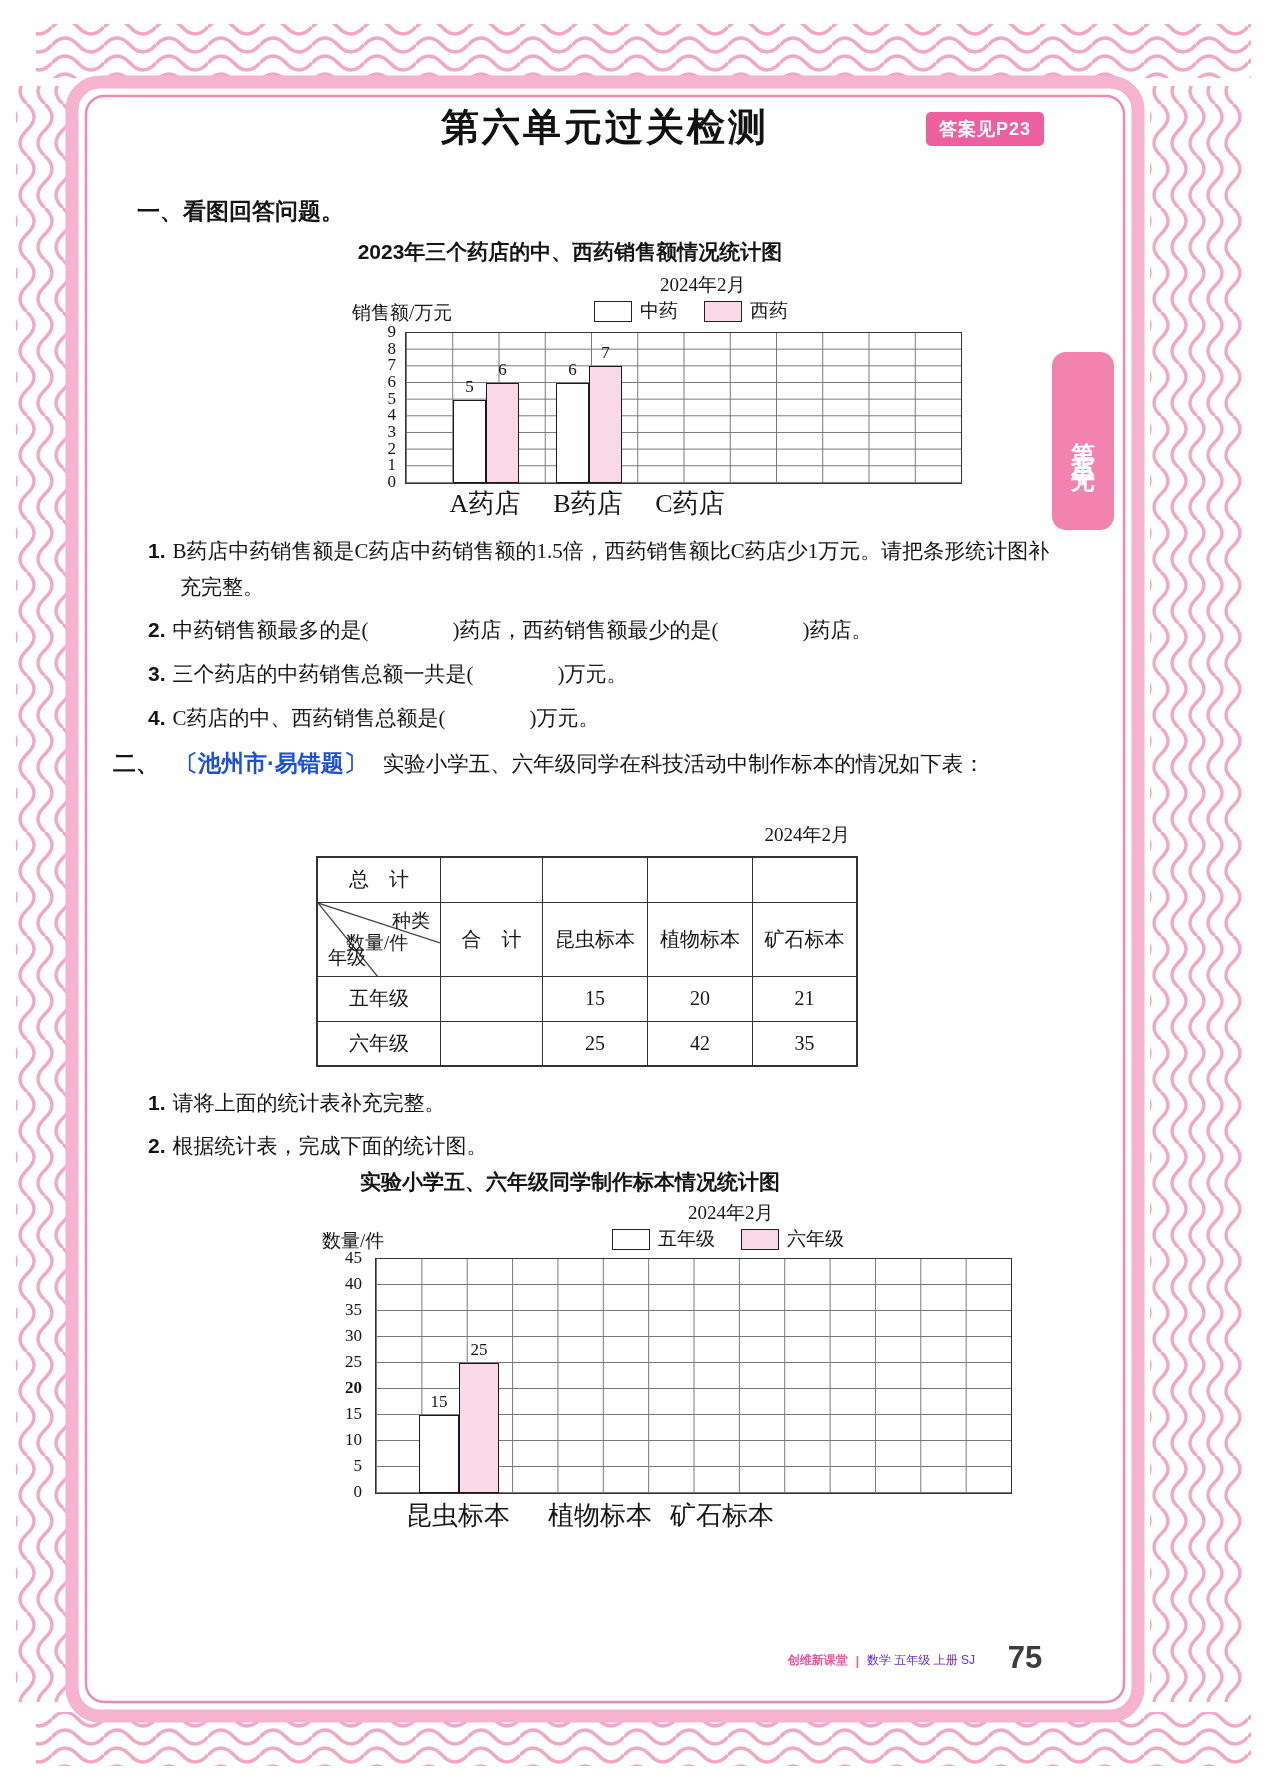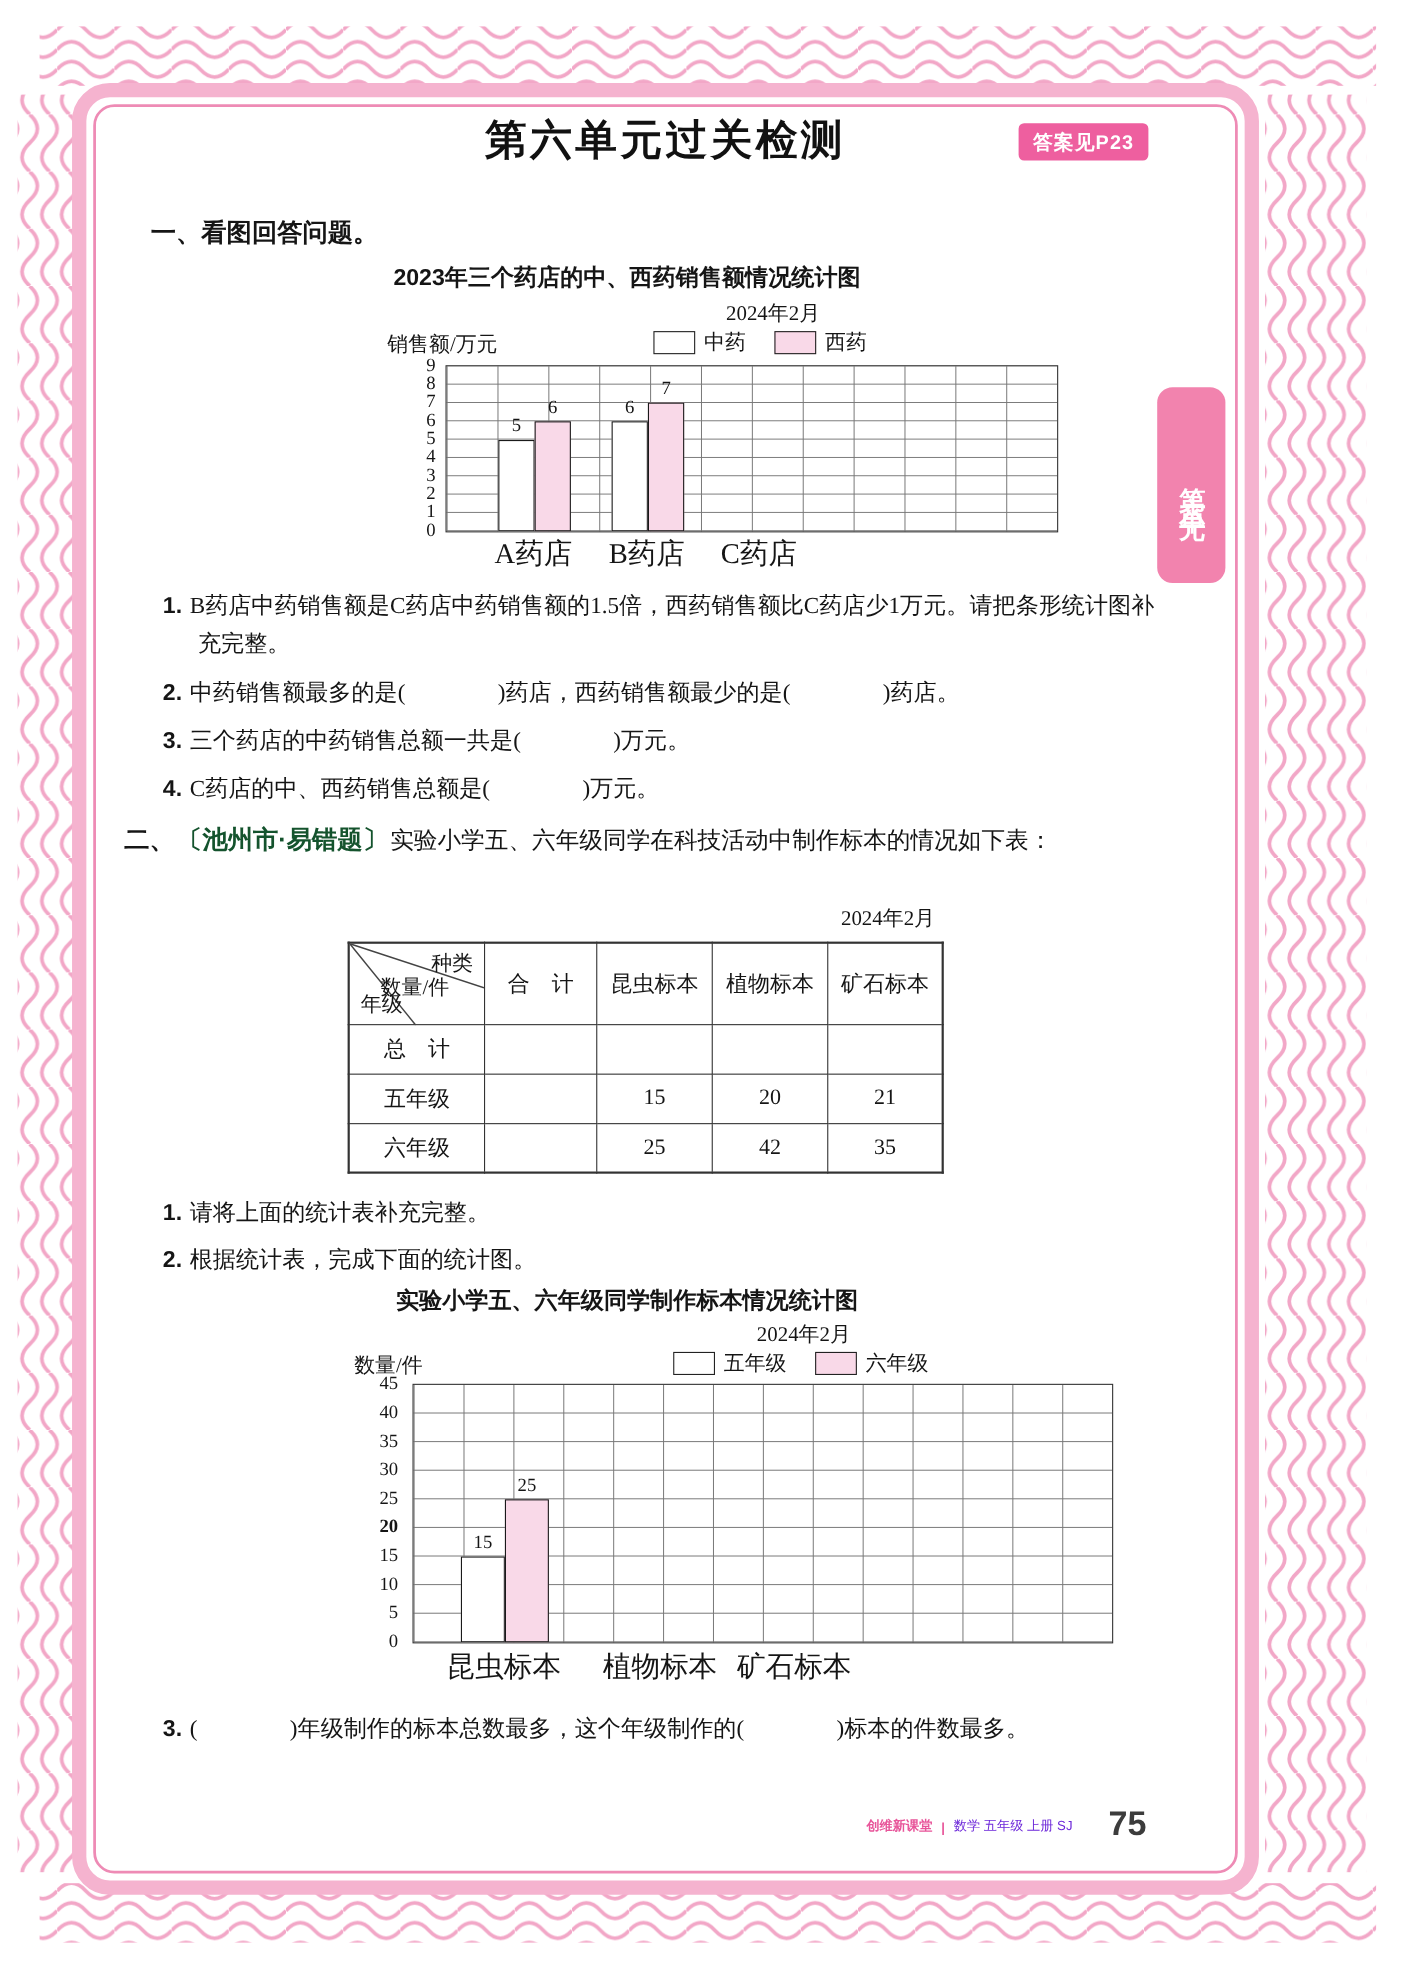--- a/index.html
+++ b/index.html
@@ -15,21 +15,21 @@
   .page-title{position:absolute;left:180px;top:102px;width:850px;text-align:center;
     font:bold 38px "Liberation Sans","DejaVu Sans",sans-serif;letter-spacing:3px;color:#111;}
   .answer-badge{position:absolute;left:926px;top:112px;background:#ee5f9f;color:#fff;
     font:bold 18px "Liberation Sans",sans-serif;padding:5px 13px;border-radius:5px;letter-spacing:1px;}
   .side-tab{position:absolute;left:1052px;top:352px;width:62px;height:178px;background:#f283ae;
     border-radius:14px;color:#fff;display:flex;align-items:center;justify-content:center;
     writing-mode:vertical-rl;text-orientation:upright;
     font:bold 24px "Liberation Sans",sans-serif;letter-spacing:9px;z-index:3;}
 
   .section-heading{position:absolute;font:bold 23px "Liberation Sans","DejaVu Sans",sans-serif;white-space:nowrap;}
-  .s2-tag{color:#14532d;margin:0 2px;}
+  .s2-tag{color:#1d4ed8;margin:0 16px;}
   .s2-rest{font-family:"Liberation Serif","DejaVu Serif",serif;font-weight:normal;font-size:21.5px;}
 
   .question{position:absolute;left:148px;width:870px;font-size:21px;line-height:35px;
     padding-left:32px;text-indent:-32px;}
   .qnum{font-family:"Liberation Sans",sans-serif;font-weight:bold;margin-right:7px;}
   .qdirective{font-family:"Liberation Sans","DejaVu Sans",sans-serif;}
 
   .chart-root{position:absolute;inset:0;pointer-events:none;}
   .chart-title{position:absolute;text-align:center;font-size:21px;}
   .chart-date{position:absolute;font-size:19px;}
@@ -150,43 +150,43 @@
     </div>
 
     <div class="section-heading" style="left:113px;top:748px;">
       <span>二、</span><span class="s2-tag">〔池州市·易错题〕</span><span class="s2-rest">实验小学五、六年级同学在科技活动中制作标本的情况如下表：</span>
     </div>
 
     <div class="chart-date" style="left:650px;top:822px;width:200px;text-align:right;">2024年2月</div>
 
     <table class="stats" style="left:316px;top:856px;">
       <tbody>
-          <tr style="height:74px;">
+          <tr style="height:45px;">
+        <td>总　计</td>
+        <td></td>
+        <td></td>
+        <td></td>
+        <td></td>
+      </tr>
+      <tr style="height:74px;">
         <td class="corner" style="width:122px;">
           <svg width="122" height="74" viewBox="0 0 122 74">
             <line x1="0" y1="0" x2="122" y2="40" stroke="#444" stroke-width="1.3"></line>
             <line x1="0" y1="0" x2="60" y2="74" stroke="#444" stroke-width="1.3"></line>
           </svg>
           <span class="c-top">种类</span>
           <span class="c-mid">数量/件</span>
           <span class="c-bot">年级</span>
         </td>
         <td style="width:101px;">合　计</td>
         <td style="width:104px;">昆虫标本</td>
         <td style="width:104px;">植物标本</td>
         <td style="width:103px;">矿石标本</td>
       </tr>
       <tr style="height:45px;">
-        <td>总　计</td>
-        <td></td>
-        <td></td>
-        <td></td>
-        <td></td>
-      </tr>
-      <tr style="height:45px;">
         <td>五年级</td>
         <td></td>
         <td>15</td>
         <td>20</td>
         <td>21</td>
       </tr>
       <tr style="height:45px;">
         <td>六年级</td>
         <td></td>
         <td>25</td>
@@ -235,23 +235,20 @@
           <div class="bar" style="left: 83px; width: 40px; height: 130px; background: rgb(249, 217, 232);"></div>
           <div class="bar-label" style="left: 73px; width: 60px; bottom: 133px;">25</div>
         </div>
       <div class="xlabels" style="left:375px;top:1498px;width:635px;">
           <div class="xlabel" style="left: 13px; width: 140px;">昆虫标本</div>
           <div class="xlabel" style="left: 155px; width: 140px;">植物标本</div>
           <div class="xlabel" style="left: 277px; width: 140px;">矿石标本</div>
         </div>
     </div>
 
-    <div class="question" style="top:1554px;">
-      <span class="qnum">3.</span><span class="qtext">(　　　　)年级制作的标本总数最多，这个年级制作的(　　　　)标本的件数最多。</span><span class="qdirective"></span>
-    </div>
 
     <div class="footer">
       <span class="brand">创维新课堂</span>
       <span class="divider">|</span>
       <span class="info">数学 五年级 上册 SJ</span>
     </div>
     <div class="page-number">75</div>
 
   </div>
 </div>

